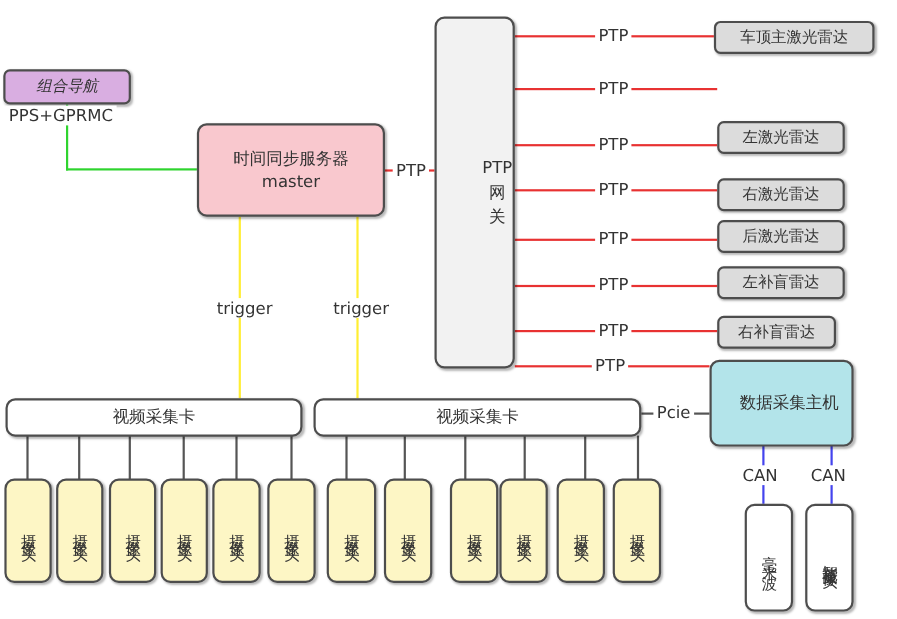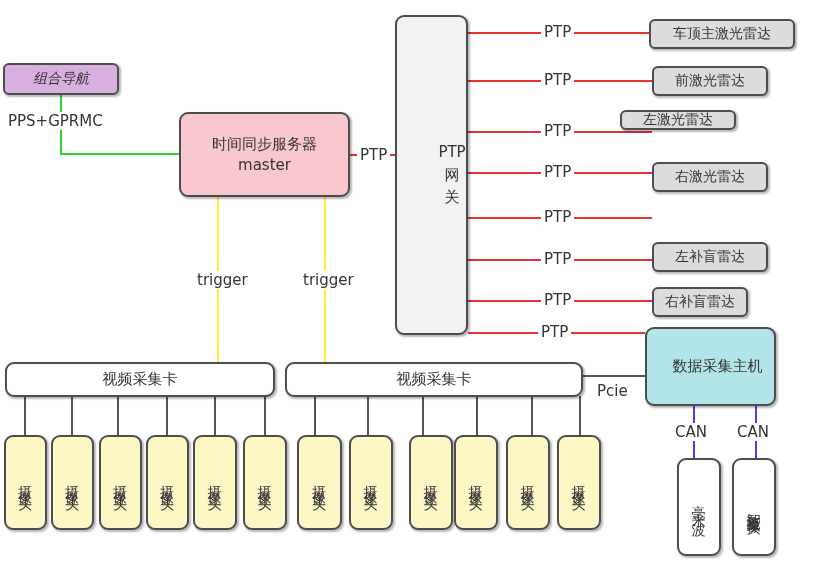--- a/index.html
+++ b/index.html
@@ -73,65 +73,65 @@
   <div class="wire v black" style="left:214px; top:396px; height:40px;"></div>
   <div class="wire v black" style="left:264px; top:396px; height:40px;"></div>
 
   <div class="wire v black" style="left:314px; top:396px; height:40px;"></div>
   <div class="wire v black" style="left:367px; top:396px; height:40px;"></div>
   <div class="wire v black" style="left:422px; top:396px; height:40px;"></div>
   <div class="wire v black" style="left:476px; top:396px; height:40px;"></div>
   <div class="wire v black" style="left:531px; top:396px; height:40px;"></div>
   <div class="wire v black" style="left:579px; top:396px; height:40px;"></div>
 
-  <div class="wire-label" style="left:5px;   top:112px;">PPS+GPRMC</div>
+  <div class="wire-label" style="left:5px;   top:96px;">PPS+GPRMC</div>
   <div class="wire-label" style="left:357px; top:146px;">PTP</div>
   <div class="wire-label" style="left:541px; top:23px;">PTP</div>
   <div class="wire-label" style="left:541px; top:71px;">PTP</div>
   <div class="wire-label" style="left:541px; top:122px;">PTP</div>
   <div class="wire-label" style="left:541px; top:163px;">PTP</div>
   <div class="wire-label" style="left:541px; top:208px;">PTP</div>
   <div class="wire-label" style="left:541px; top:250px;">PTP</div>
   <div class="wire-label" style="left:541px; top:291px;">PTP</div>
   <div class="wire-label" style="left:538px; top:323px;">PTP</div>
   <div class="wire-label" style="left:194px; top:271px;">trigger</div>
   <div class="wire-label" style="left:300px; top:271px;">trigger</div>
-  <div class="wire-label" style="left:594px; top:366px;margin-top:16px;">Pcie</div>
+  <div class="wire-label" style="left:594px; top:366px;">Pcie</div>
   <div class="wire-label" style="left:672px; top:423px;">CAN</div>
   <div class="wire-label" style="left:734px; top:423px;">CAN</div>
 
   <div class="box nav" style="left:3px; top:63px; width:116px; height:32px;font-style:italic;">
     <span>组合导航</span>
   </div>
 
   <div class="box server rounded" style="left:179px; top:112px; width:171px; height:85px;">
     <span>时间同步服务器</span>
     <span>master</span>
   </div>
 
   <div class="box gateway rounded" style="left:395px; top:15px; width:73px; height:320px;padding-left:45px;">
     <span>PTP网关</span>
   </div>
 
   <div class="box radar" style="left:649px; top:19px; width:146px; height:30px;">
     <span>车顶主激光雷达</span>
   </div>
-  <div class="box radar" style="left:652px; top:66px; width:116px; height:30px;">
-    <span>前激光雷达</span>
-  </div>
-  <div class="box radar" style="left:620px; top:110px; width:116px; height:20px;justify-content:center;">
+  <div class="box radar" style="left:652px; top:110px; width:116px; height:30px;justify-content:center;">
     <span>左激光雷达</span>
   </div>
   <div class="box radar" style="left:652px; top:162px; width:116px; height:30px;">
     <span>右激光雷达</span>
   </div>
+  <div class="box radar" style="left:652px; top:200px; width:116px; height:30px;">
+    <span>后激光雷达</span>
+  </div>
   <div class="box radar" style="left:652px; top:242px; width:116px; height:30px;text-align:center;">
     <span>左补盲雷达</span>
   </div>
-  <div class="box radar" style="left:652px; top:287px; width:96px; height:30px;">
+  <div class="box radar" style="left:652px; top:287px; width:108px; height:30px;">
     <span>右补盲雷达</span>
   </div>
 
   <div class="box host rounded" style="left:645px; top:327px; width:131px; height:79px;">
     <span>数据采集主机</span>
   </div>
 
   <div class="box card rounded" style="left:5px; top:362px; width:270px; height:35px;">
     <span>视频采集卡</span>
   </div>

